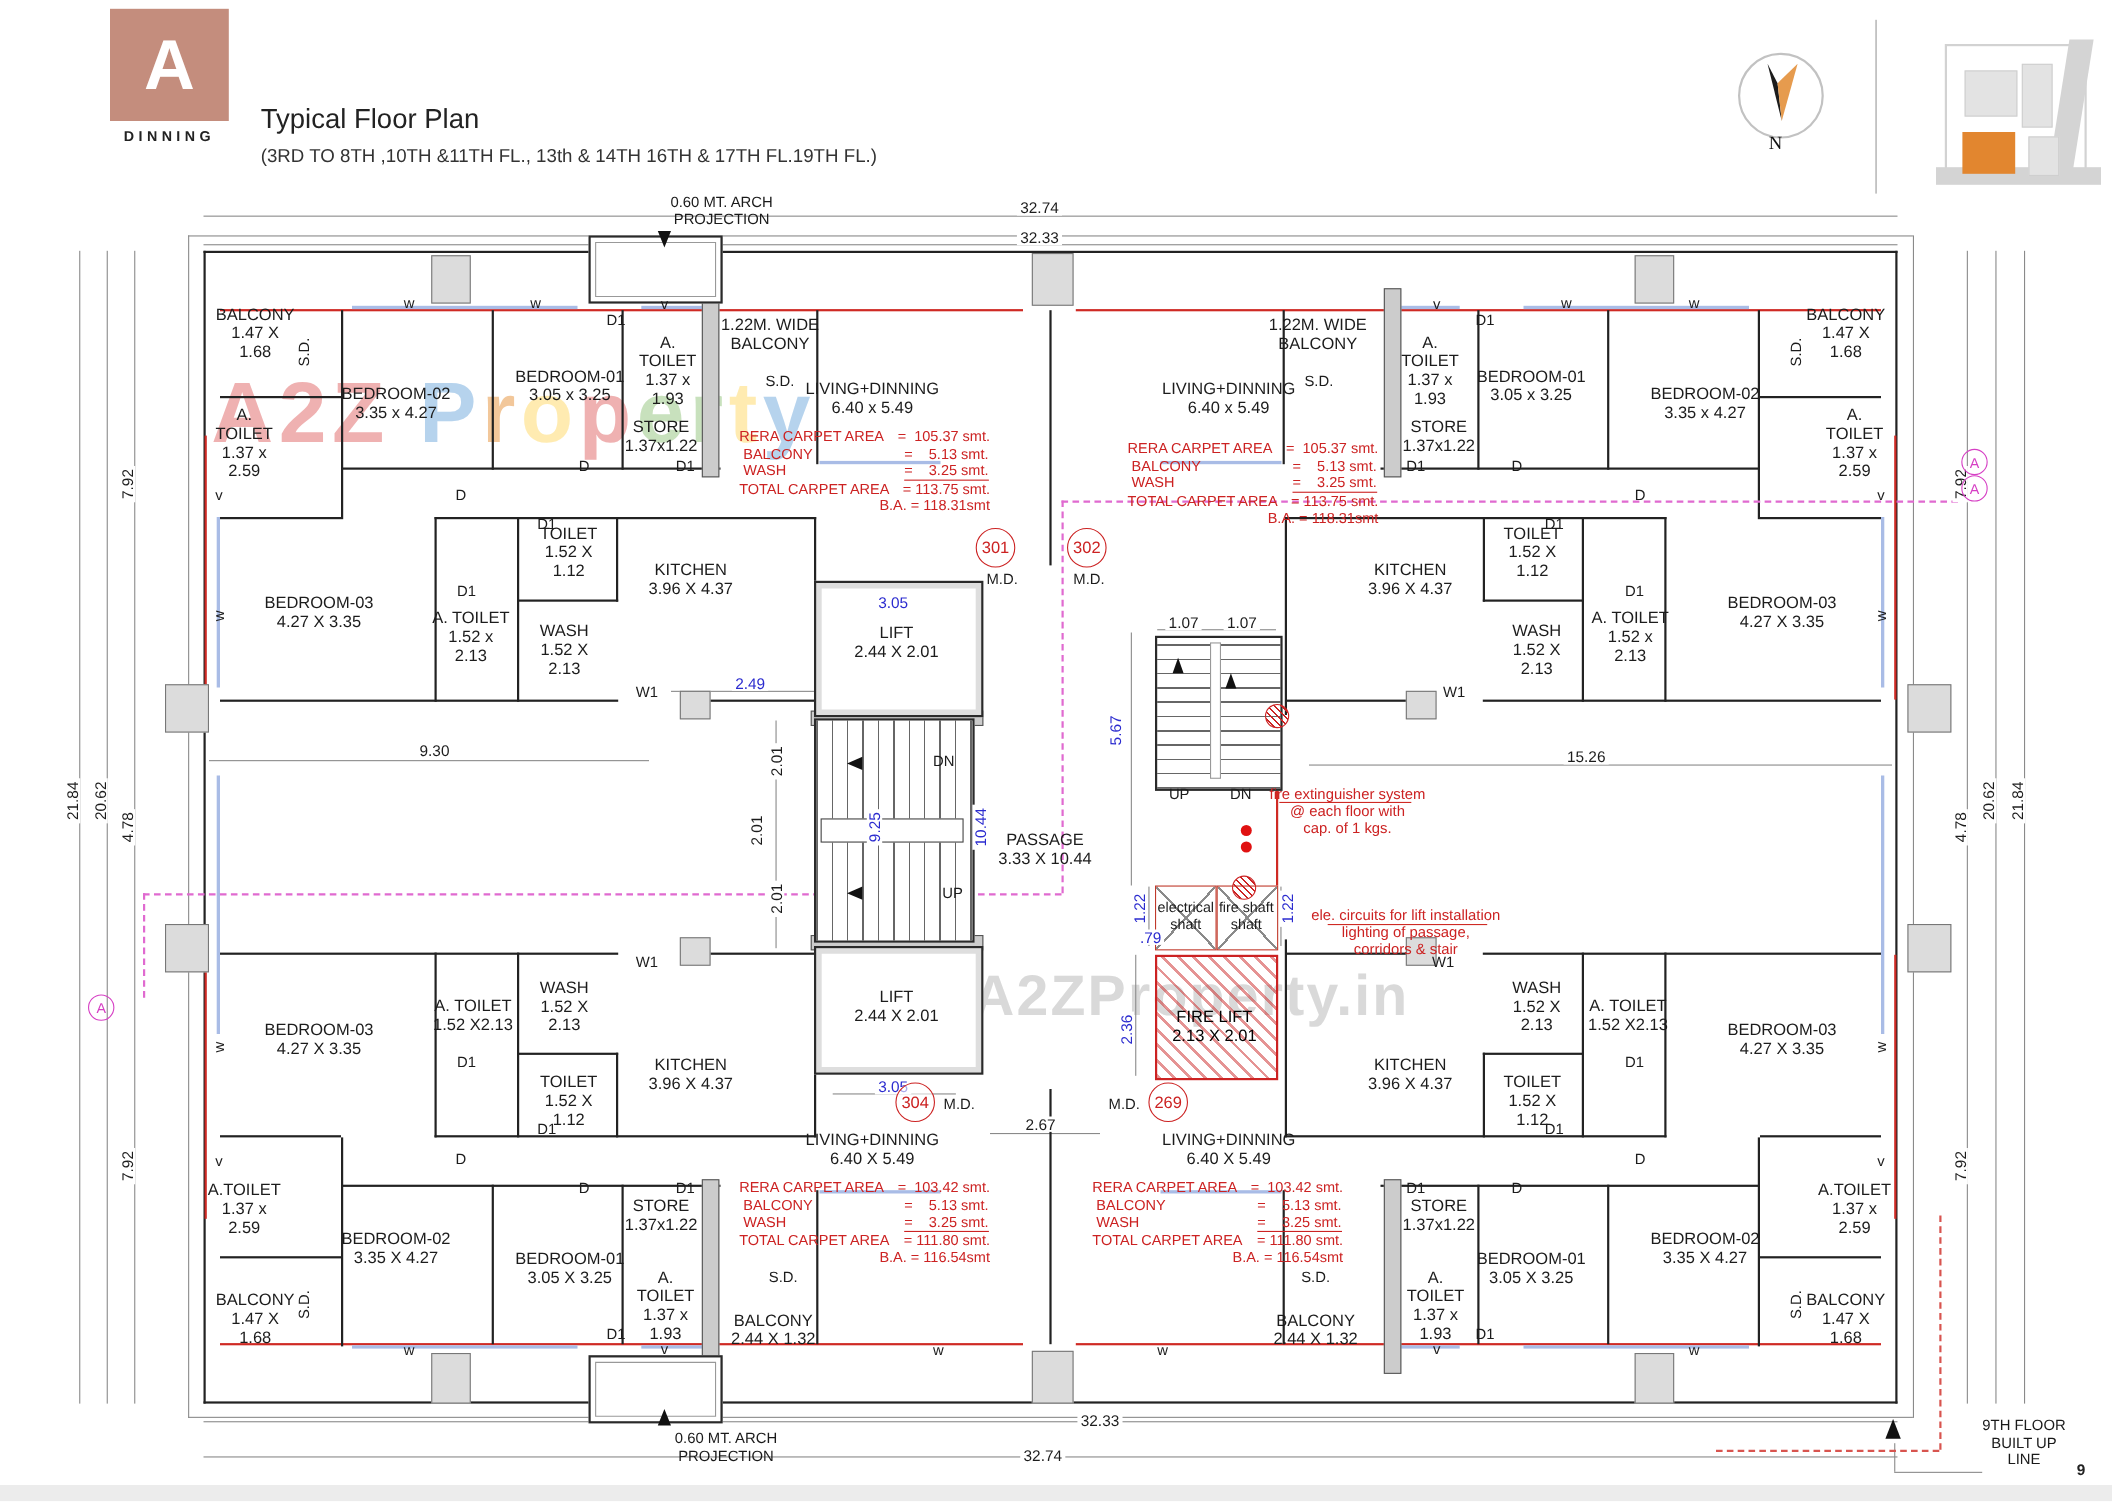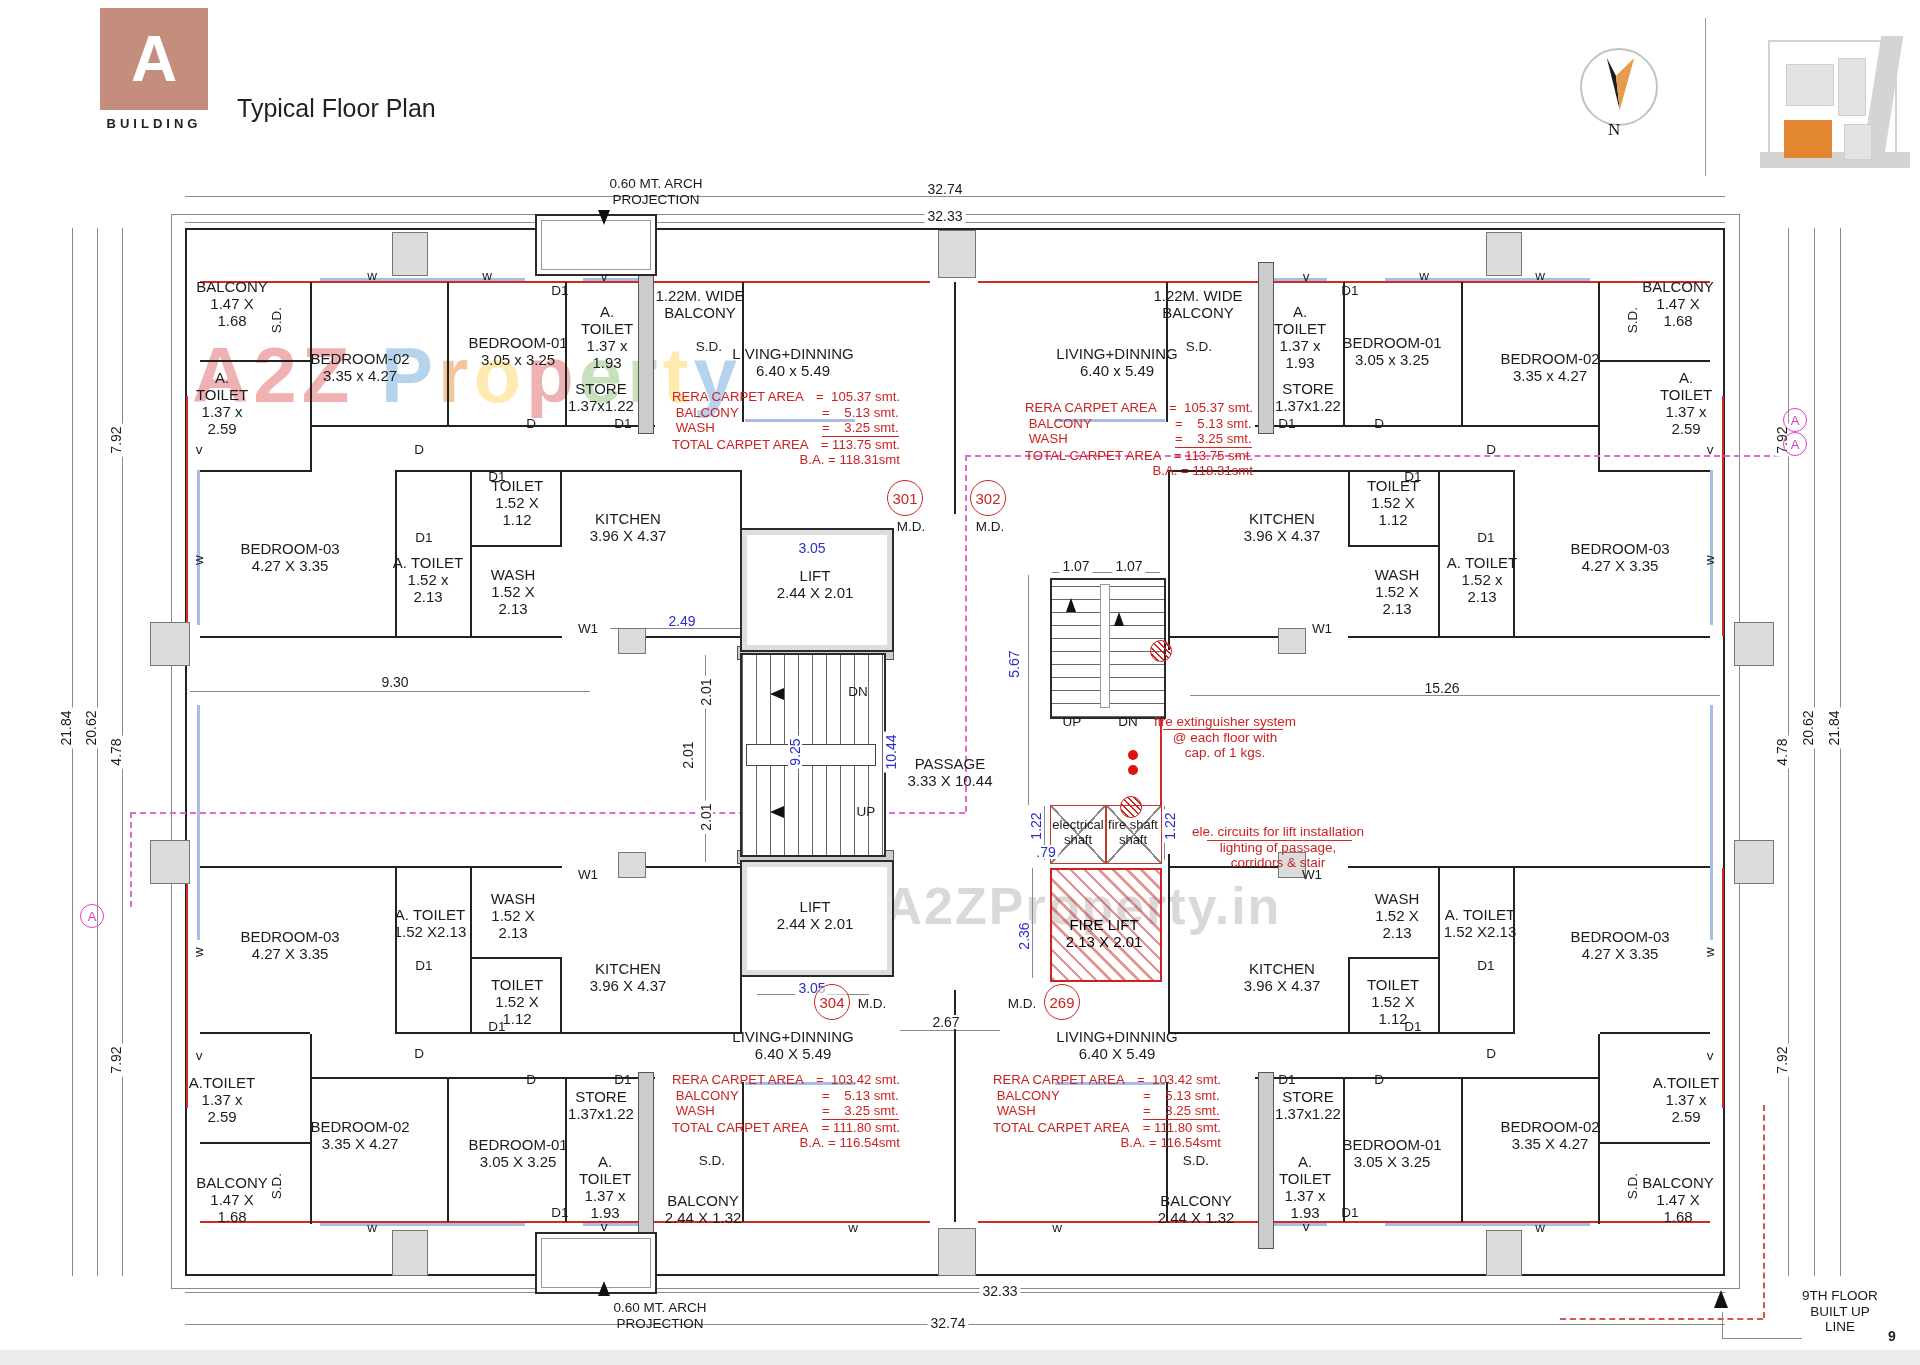--- a/index.html
+++ b/index.html
@@ -85,22 +85,23 @@
   #bottomstrip{position:absolute;left:0;top:1350px;width:1920px;height:15px;background:#ececec;}
 </style>
 </head>
 <body>
 
 <div id="canvas">
 
   <div id="logo">
     <span>A</span>
   </div>
-  <div id="bword">BUILDING</div>
+  <div id="bword">DINNING</div>
   <div id="ptitle">Typical Floor Plan</div>
+  <div id="psub">(3RD TO 8TH ,10TH &amp;11TH FL., 13th &amp; 14TH 16TH &amp; 17TH FL.19TH FL.)</div>
 
   <div id="compass">
     <div class="nb"></div>
     <div class="no"></div>
     <div class="nl">N</div>
   </div>
   <div id="hdivider"></div>
   <div id="keyplan">
     <div class="band"></div>
     <div class="base"></div>

